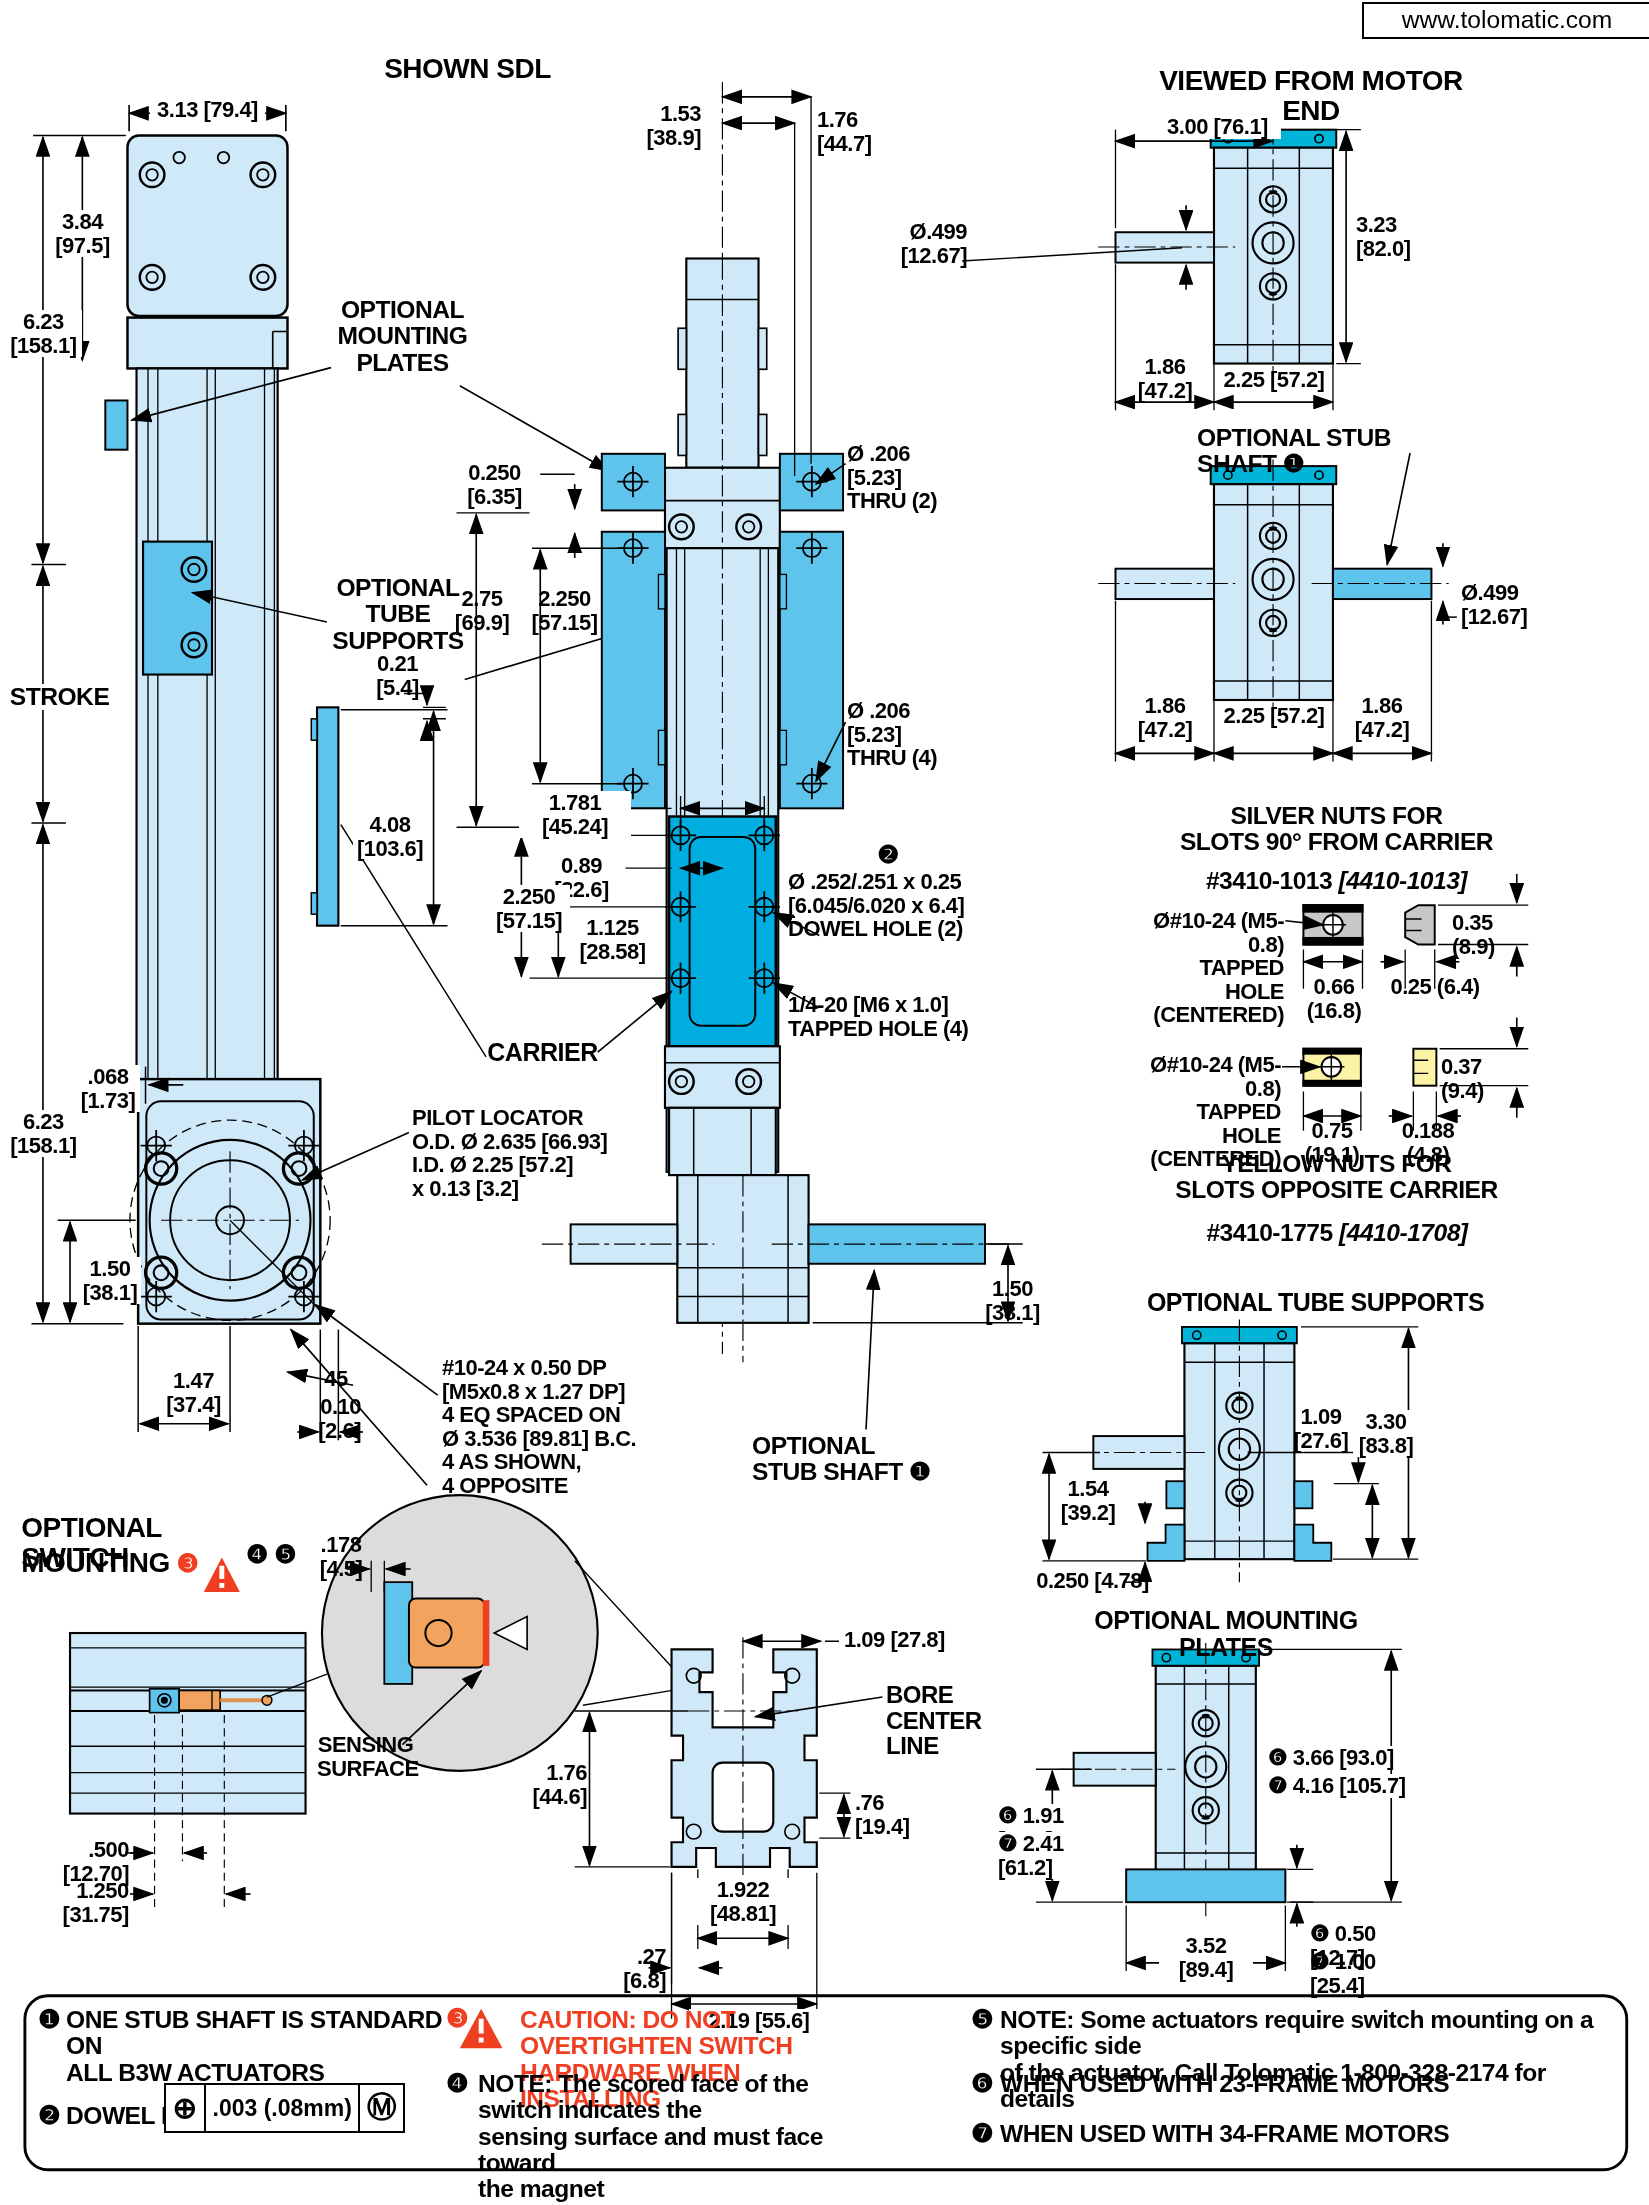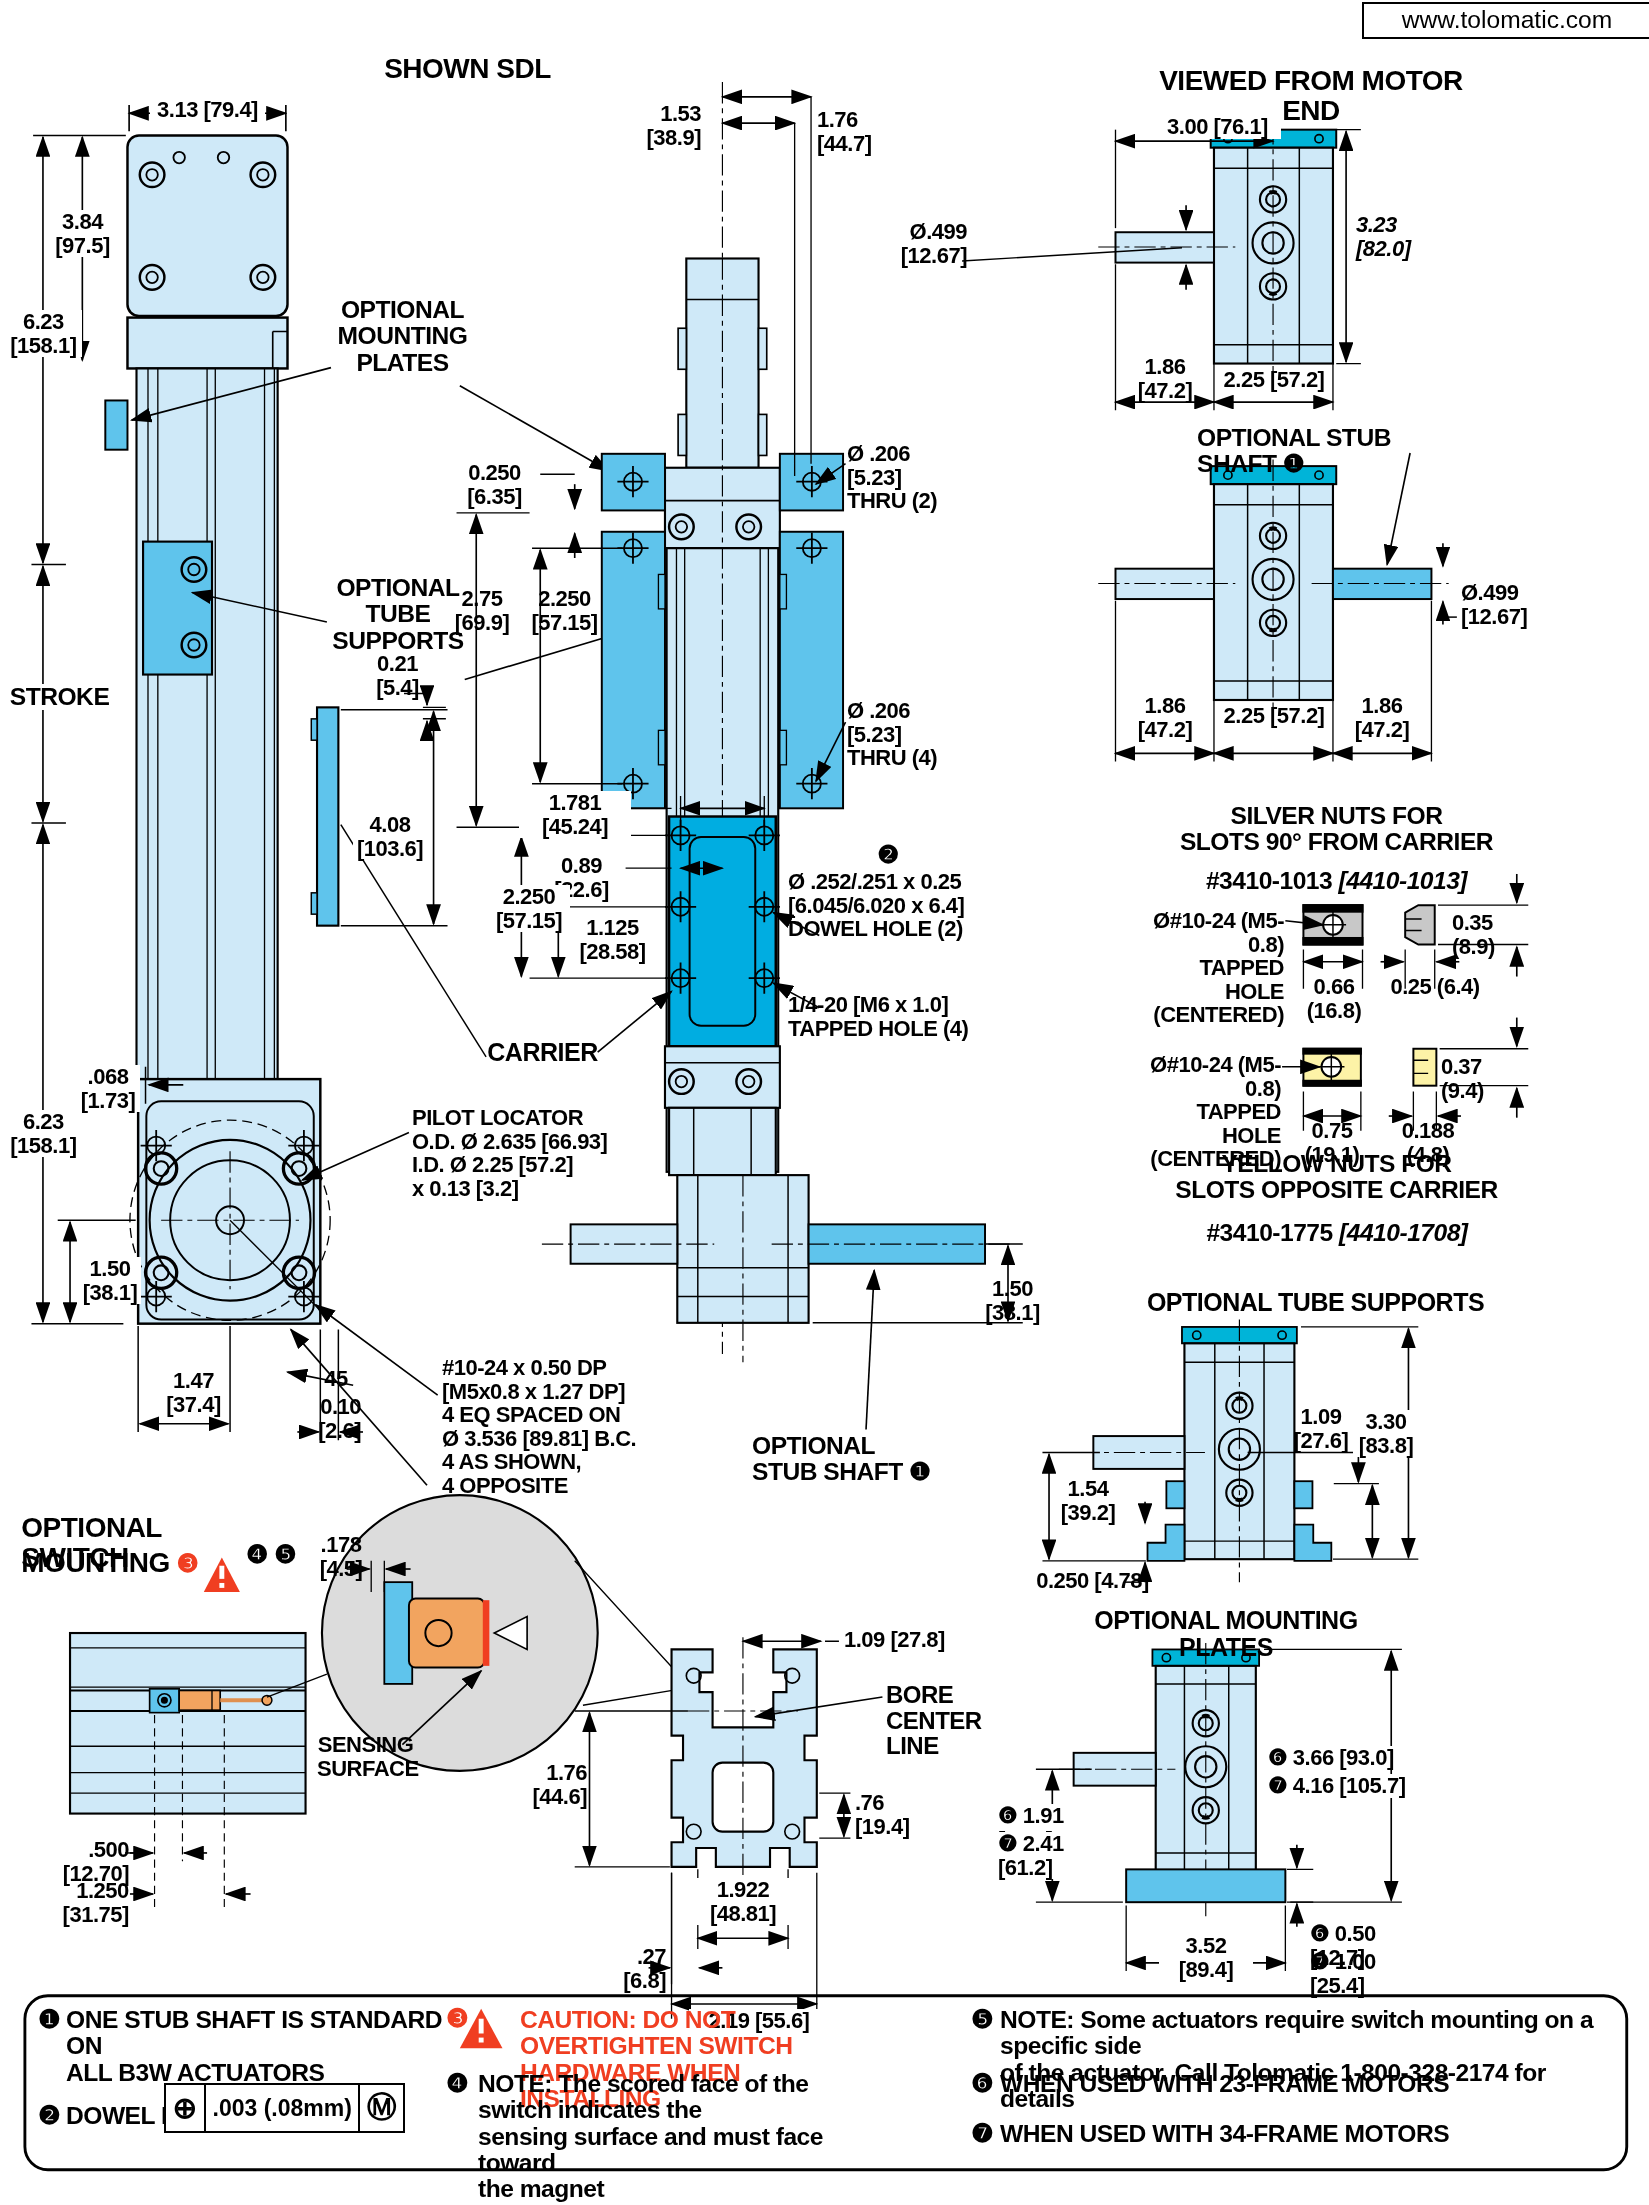--- a/index.html
+++ b/index.html
@@ -494,21 +494,21 @@
 DOWEL HOLE (2)</div>
 <div class="lbl left" style="left:788px;top:993px;width:189px;">1/4-20 [M6 x 1.0]
 TAPPED HOLE (4)</div>
 <div class="lbl t31" style="left:481px;top:1039px;width:123px;">CARRIER</div>
 <div class="lbl" style="left:978px;top:1277px;width:69px;">1.50
 [38.1]</div>
 <div class="lbl left t30" style="left:752px;top:1433px;width:181px;">OPTIONAL
 STUB SHAFT ❶</div>
 
 <div class="lbl bg" style="left:1154px;top:115px;width:127px;">3.00 [76.1]</div>
-<div class="lbl left" style="left:1356px;top:213px;width:82px;font-style:italic;">3.23
+<div class="lbl left" style="left:1356px;top:213px;width:82px;">3.23
 [82.0]</div>
 <div class="lbl right" style="left:893px;top:220px;width:74px;">Ø.499
 [12.67]</div>
 <div class="lbl" style="left:1134px;top:355px;width:62px;">1.86
 [47.2]</div>
 <div class="lbl" style="left:1220px;top:368px;width:108px;">2.25 [57.2]</div>
 
 <div class="lbl t30 left" style="left:1197px;top:425px;width:238px;">OPTIONAL STUB SHAFT ❶</div>
 <div class="lbl left" style="left:1461px;top:581px;width:82px;">Ø.499
 [12.67]</div>

